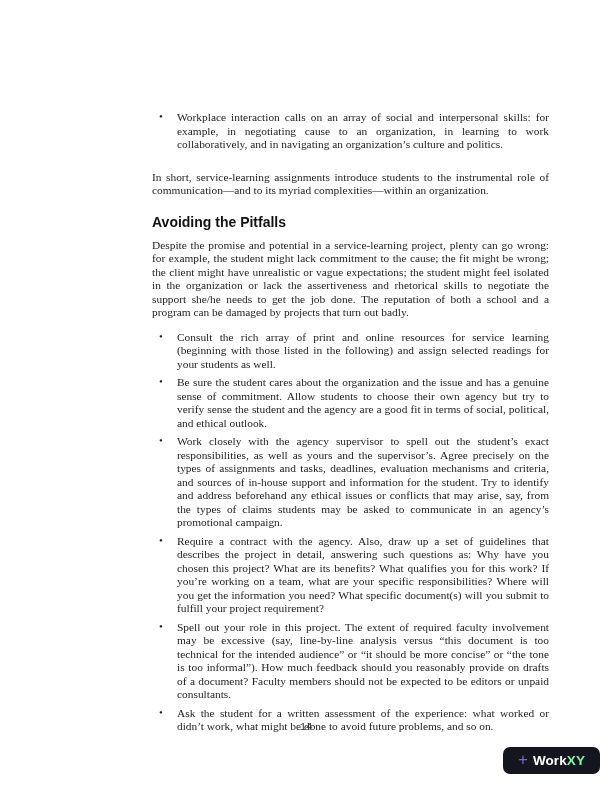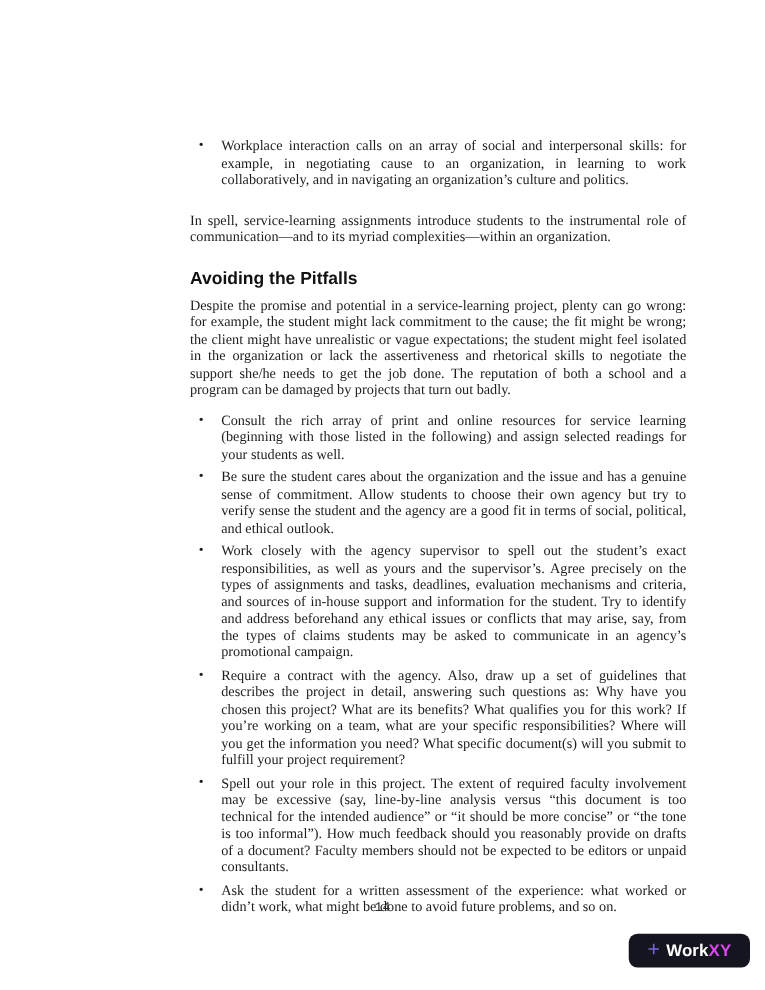--- a/index.html
+++ b/index.html
@@ -88,21 +88,21 @@
 
 <div class="page">
 
   <div class="content">
 
     <div class="bullet-item intro-bullet">
       <span class="marker">•</span>
       <span>Workplace interaction calls on an array of social and interpersonal skills: for example, in negotiating cause to an organization, in learning to work collaboratively, and in navigating an organization’s culture and politics.</span>
     </div>
 
-    <div class="para intro-para">In spell, service-learning assignments introduce students to the instrumental role of communication—and to its myriad complexities—within an organization.</div>
+    <div class="para intro-para">In short, service-learning assignments introduce students to the instrumental role of communication—and to its myriad complexities—within an organization.</div>
 
     <h2 class="section-heading">Avoiding the Pitfalls</h2>
 
     <div class="para">Despite the promise and potential in a service-learning project, plenty can go wrong: for example, the student might lack commitment to the cause; the fit might be wrong; the client might have unrealistic or vague expectations; the student might feel isolated in the organization or lack the assertiveness and rhetorical skills to negotiate the support she/he needs to get the job done. The reputation of both a school and a program can be damaged by projects that turn out badly.</div>
 
 
     <div class="list-gap">
       <div class="bullet-item">
         <span class="marker">•</span>
         <span>Consult the rich array of print and online resources for service learning (beginning with those listed in the following) and assign selected readings for your students as well.</span>
@@ -128,16 +128,16 @@
         <span>Ask the student for a written assessment of the experience: what worked or didn’t work, what might be done to avoid future problems, and so on.</span>
       </div>
     </div>
 
   </div>
 
   <div class="page-number">14</div>
 
   <div class="brand-badge" style="background: rgb(21, 21, 31);">
     <span class="plus" style="color: rgb(117, 103, 214);">+</span>
-    <span class="brand-text" style="color: rgb(255, 255, 255);"><span>Work</span><span class="accent" style="color: #d946ef; text-align: right;">XY</span></span>
+    <span class="brand-text" style="color: rgb(255, 255, 255);"><span>Work</span><span class="accent" style="color: #86efac; text-align: right;">XY</span></span>
   </div>
 
 </div>
 
 </body></html>

